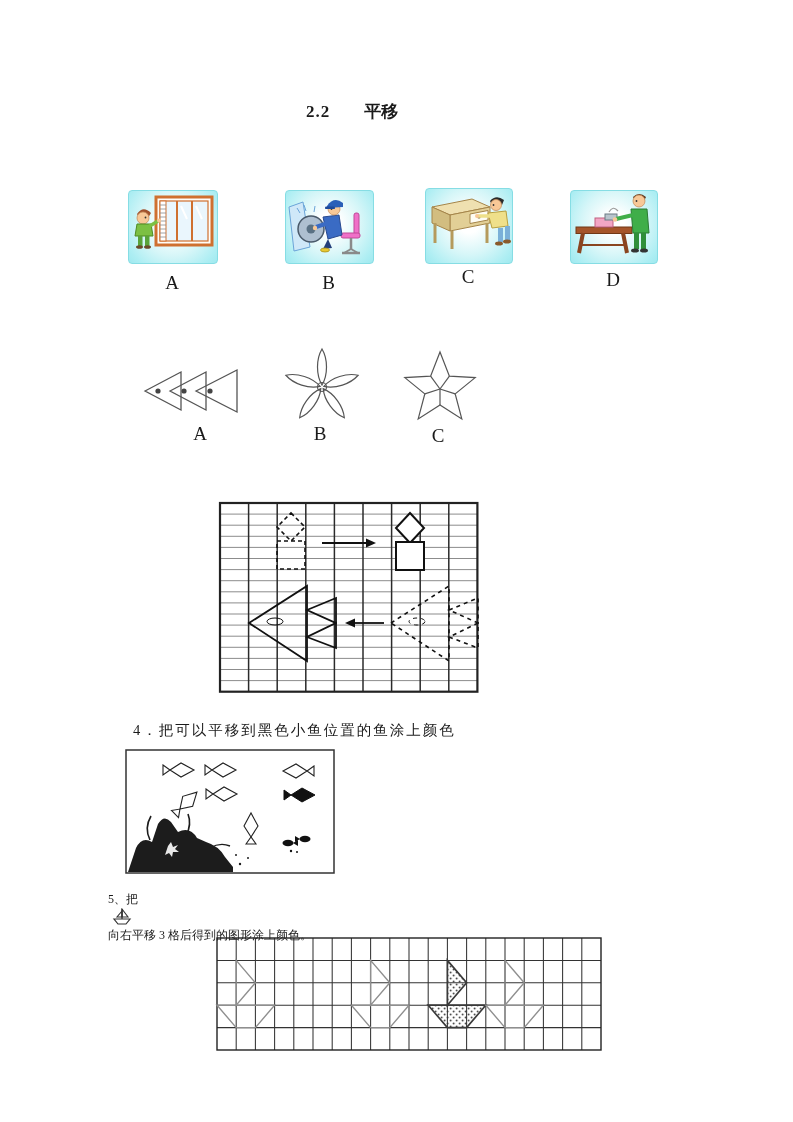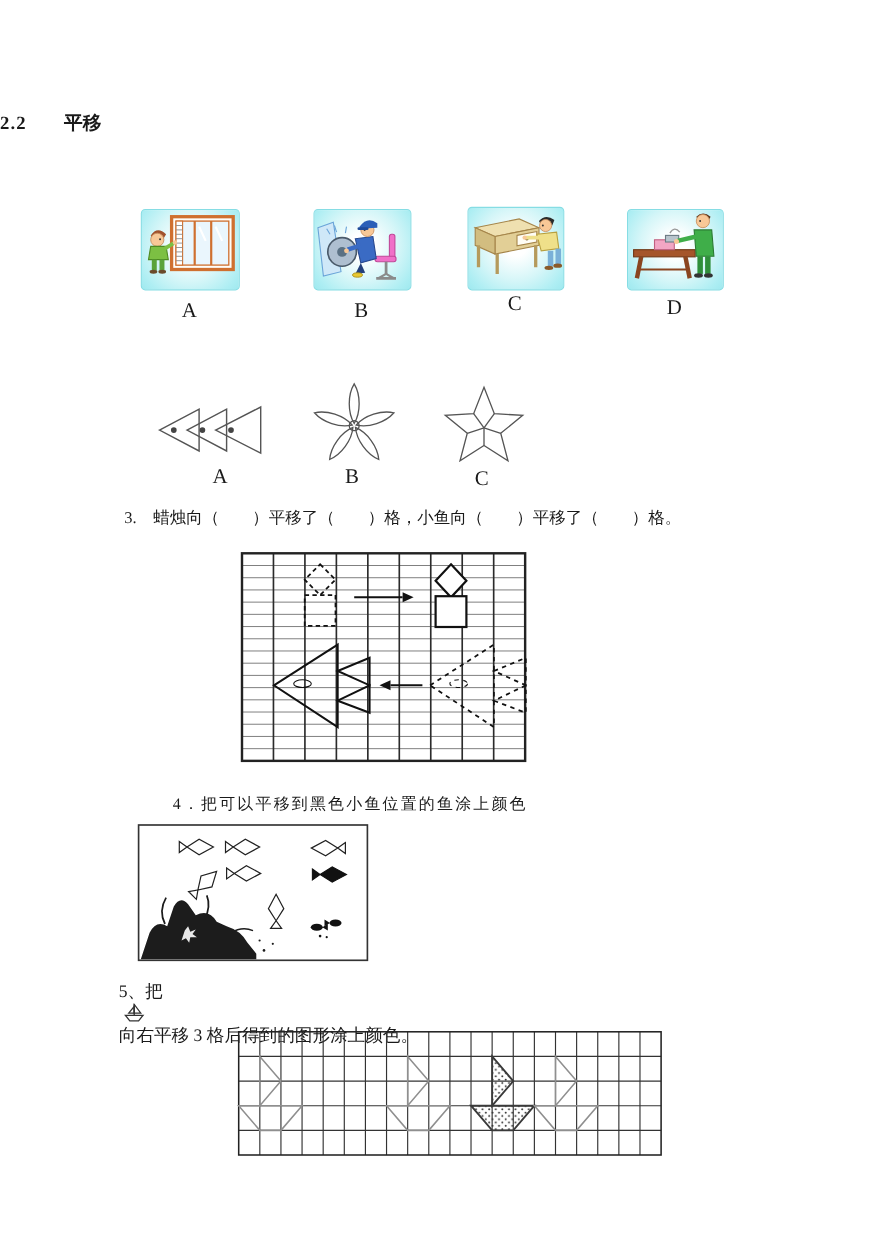--- a/index.html
+++ b/index.html
@@ -1,27 +1,27 @@
 <!DOCTYPE html>
 <html><head>
 <meta charset="utf-8">
 <style>
   html,body{margin:0;padding:0;background:#fff;}
   .page{position:relative;width:793px;height:1122px;background:#ffffff;overflow:hidden;
         font-family:"Liberation Serif","DejaVu Serif",serif;color:#1a1a1a;}
   .abs{position:absolute;}
-  .title{left:0;top:100px;width:704px;font-size:17px;font-weight:bold;}
+  .title{left:0;top:100px;width:704px;text-align:center;font-size:17px;font-weight:bold;}
   .title .num{letter-spacing:1px;}
   .title .gap{display:inline-block;width:34px;}
   .qtext{font-size:15px;white-space:nowrap;}
   .imgbox{border:1px solid #86dde4;border-radius:4px;
           background:radial-gradient(circle at 50% 45%, #ffffff 18%, #d6f6f8 55%, #aeeef3 85%, #9fe9ef 100%);}
   .optlabel{font-size:19px;text-align:center;}
   .q4text{font-size:14.5px;letter-spacing:2px;white-space:nowrap;}
-  .q5text{font-size:16px;white-space:nowrap;}
+  .q5text{font-size:12px;white-space:nowrap;}
   .boaticon{vertical-align:-3px;margin:0 3px;}
   svg{display:block;}
 </style>
 </head>
 <body>
 
 <div class="page">
 
   <div class="abs title">
     <span class="num">2.2</span><span class="gap"></span><span>平移</span>
@@ -168,21 +168,20 @@
         <line x1="440" y1="389" x2="424.8" y2="393.9"></line>
         <line x1="440" y1="389" x2="430.6" y2="376.1"></line>
       </g>
     </svg>
   </div>
 
   <div class="abs optlabel" style="left:180px;top:423px;width:40px;">A</div>
   <div class="abs optlabel" style="left:300px;top:423px;width:40px;">B</div>
   <div class="abs optlabel" style="left:418px;top:425px;width:40px;">C</div>
 
-  <div class="abs qtext" style="left:113px;top:461px;">3.　蜡烛向（　　）平移了（　　）格，小鱼向（　　）平移了（　　）格。</div>
 
   <div class="abs" style="left:218px;top:501px;">
     <svg width="262" height="194" viewBox="218 501 262 194">
       <g stroke="#5a5a5a" stroke-width="0.7">
         <line x1="220" y1="514.1" x2="477.4" y2="514.1"></line>
           <line x1="220" y1="525.2" x2="477.4" y2="525.2"></line>
         <line x1="220" y1="536.3" x2="477.4" y2="536.3"></line>
           <line x1="220" y1="547.4" x2="477.4" y2="547.4"></line>
         <line x1="220" y1="558.5" x2="477.4" y2="558.5"></line>
           <line x1="220" y1="569.6" x2="477.4" y2="569.6"></line>
@@ -232,21 +231,21 @@
       </g>
       <g fill="none" stroke="#111" stroke-width="1.6" stroke-dasharray="4 4">
         <polygon points="391,623 449,586 449,661"></polygon>
         <polygon points="449,610 478,598 478,623"></polygon>
         <polygon points="449,637 478,648 478,623"></polygon>
         <ellipse cx="417" cy="621.5" rx="8" ry="3.5" stroke-width="1"></ellipse>
       </g>
     </svg>
   </div>
 
-  <div class="abs q4text" style="left:133px;top:721px;margin-left:24px;">4．把可以平移到黑色小鱼位置的鱼涂上颜色</div>
+  <div class="abs q4text" style="left:133px;top:721px;">4．把可以平移到黑色小鱼位置的鱼涂上颜色</div>
 
   <div class="abs" style="left:124px;top:748px;">
     <svg width="213" height="128" viewBox="124 748 213 128">
       <defs>
         <path id="fishShape" d="M-17,-5 L-10,0 L-17,5 Z M-10,0 L1,-7 L14,0 L1,7 Z"></path>
       </defs>
       <rect x="126" y="750" width="208" height="123" fill="#fff" stroke="#333" stroke-width="1.5"></rect>
       <g fill="none" stroke="#222" stroke-width="1.1">
         <use href="#fishShape" x="0" y="0" transform="translate(180,770)"></use>
         <use href="#fishShape" transform="translate(222,770)"></use>

